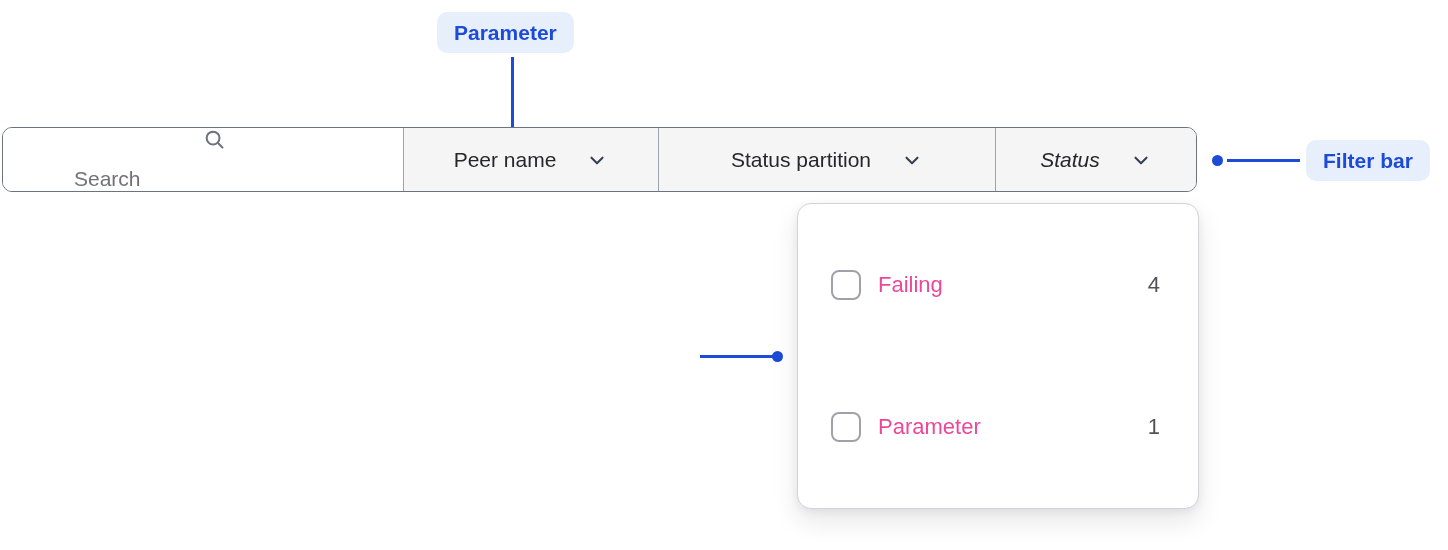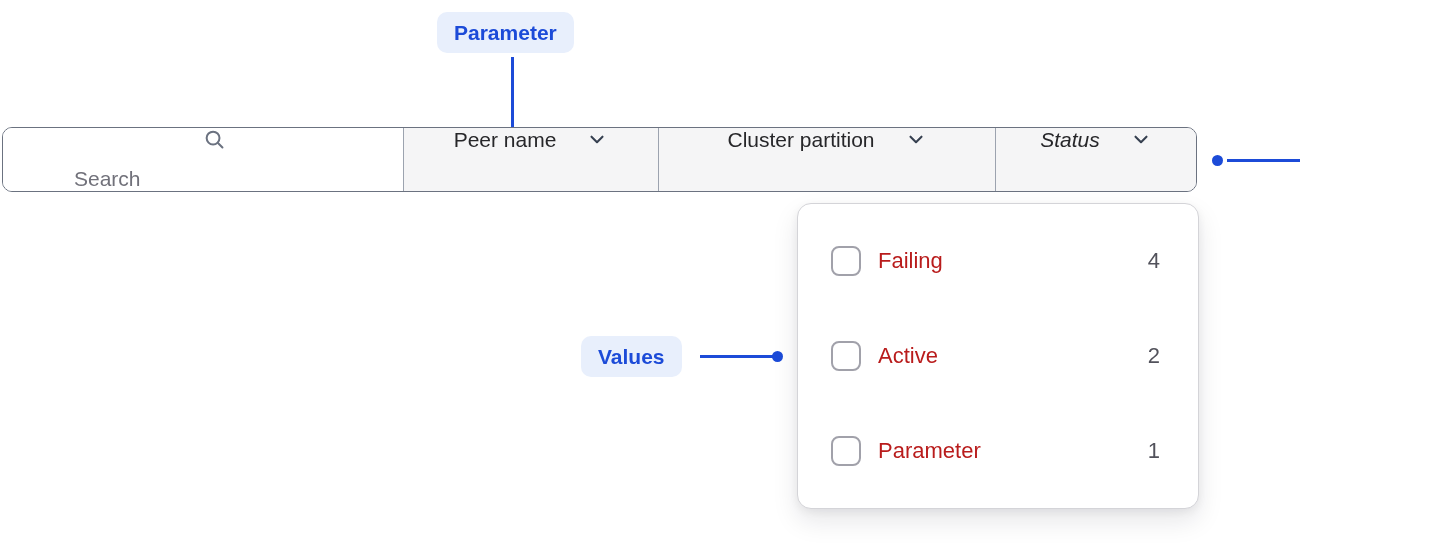--- a/index.html
+++ b/index.html
@@ -47,21 +47,21 @@
     width:400px; padding-left:22px; gap:16px; background:#ffffff;flex-direction:column;
   }
   .search-input {
     border:none; outline:none; background:transparent;
     font-family:"Liberation Sans", sans-serif;
     font-size:21px; color:#27272a; width:280px;
   }
   .search-input::placeholder { color:#71717a; opacity:1; }
 
   .dd {
-    display:flex; justify-content:center;
+    display:flex; align-items:center; justify-content:center;
     gap:30px; background:#f5f5f6;
     border-left:1.5px solid #9ca3af; cursor:pointer;
   }
   .dd-peer    { width:255px; }
   .dd-cluster { width:337px; }
   .dd-status  { flex:1;font-style:italic; }
   .dd-label { font-size:21px; color:#27272a; white-space:nowrap; }
 
   .icon { display:inline-flex; flex:0 0 auto; }
 
@@ -74,21 +74,21 @@
     display:flex; flex-direction:column; padding:10px 0;
   }
   .menu-row {
     flex:1; display:flex; align-items:center;
     padding:0 38px 0 33px; cursor:pointer;
   }
   .checkbox {
     width:30px; height:30px; flex:0 0 auto;
     border:2px solid #a1a1aa; border-radius:8px; background:#ffffff;
   }
-  .menu-label { margin-left:17px; font-size:22px; color:#b91c1c; }
+  .menu-label { margin-left:17px; font-size:22px; color:#ec4899; }
   .menu-count { margin-left:auto; font-size:22px; color:#52525b; }
 </style>
 </head>
 <body>
 
 <div class="canvas">
 
   <div class="pill pill-parameter">
     <span>Parameter</span>
   </div>
@@ -109,58 +109,53 @@
     <div class="dd dd-peer">
       <span class="dd-label">Peer name</span>
       <span class="icon">
         <svg width="22" height="22" viewBox="0 0 24 24" fill="none" stroke="#374151" stroke-width="2.3" stroke-linecap="round" stroke-linejoin="round">
           <polyline points="6,9.5 12,15.5 18,9.5"></polyline>
         </svg>
       </span>
     </div>
 
     <div class="dd dd-cluster">
-      <span class="dd-label">Cluster partition</span>
+      <span class="dd-label">Status partition</span>
       <span class="icon">
         <svg width="22" height="22" viewBox="0 0 24 24" fill="none" stroke="#374151" stroke-width="2.3" stroke-linecap="round" stroke-linejoin="round">
           <polyline points="6,9.5 12,15.5 18,9.5"></polyline>
         </svg>
       </span>
     </div>
 
     <div class="dd dd-status">
       <span class="dd-label">Status</span>
       <span class="icon">
         <svg width="22" height="22" viewBox="0 0 24 24" fill="none" stroke="#374151" stroke-width="2.3" stroke-linecap="round" stroke-linejoin="round">
           <polyline points="6,9.5 12,15.5 18,9.5"></polyline>
         </svg>
       </span>
     </div>
   </div>
 
   <div class="dot dot-filterbar"></div>
   <div class="connector line-filterbar"></div>
+  <div class="pill pill-filterbar">
+    <span>Filter bar</span>
+  </div>
 
-  <div class="pill pill-values">
-    <span>Values</span>
-  </div>
   <div class="connector line-values"></div>
   <div class="dot dot-values"></div>
 
   <div class="menu">
     <div class="menu-row">
       <span class="checkbox"></span>
       <span class="menu-label">Failing</span>
       <span class="menu-count">4</span>
     </div>
     <div class="menu-row">
       <span class="checkbox"></span>
-      <span class="menu-label">Active</span>
-      <span class="menu-count">2</span>
-    </div>
-    <div class="menu-row">
-      <span class="checkbox"></span>
       <span class="menu-label">Parameter</span>
       <span class="menu-count">1</span>
     </div>
   </div>
 
 </div>
 
 </body></html>

